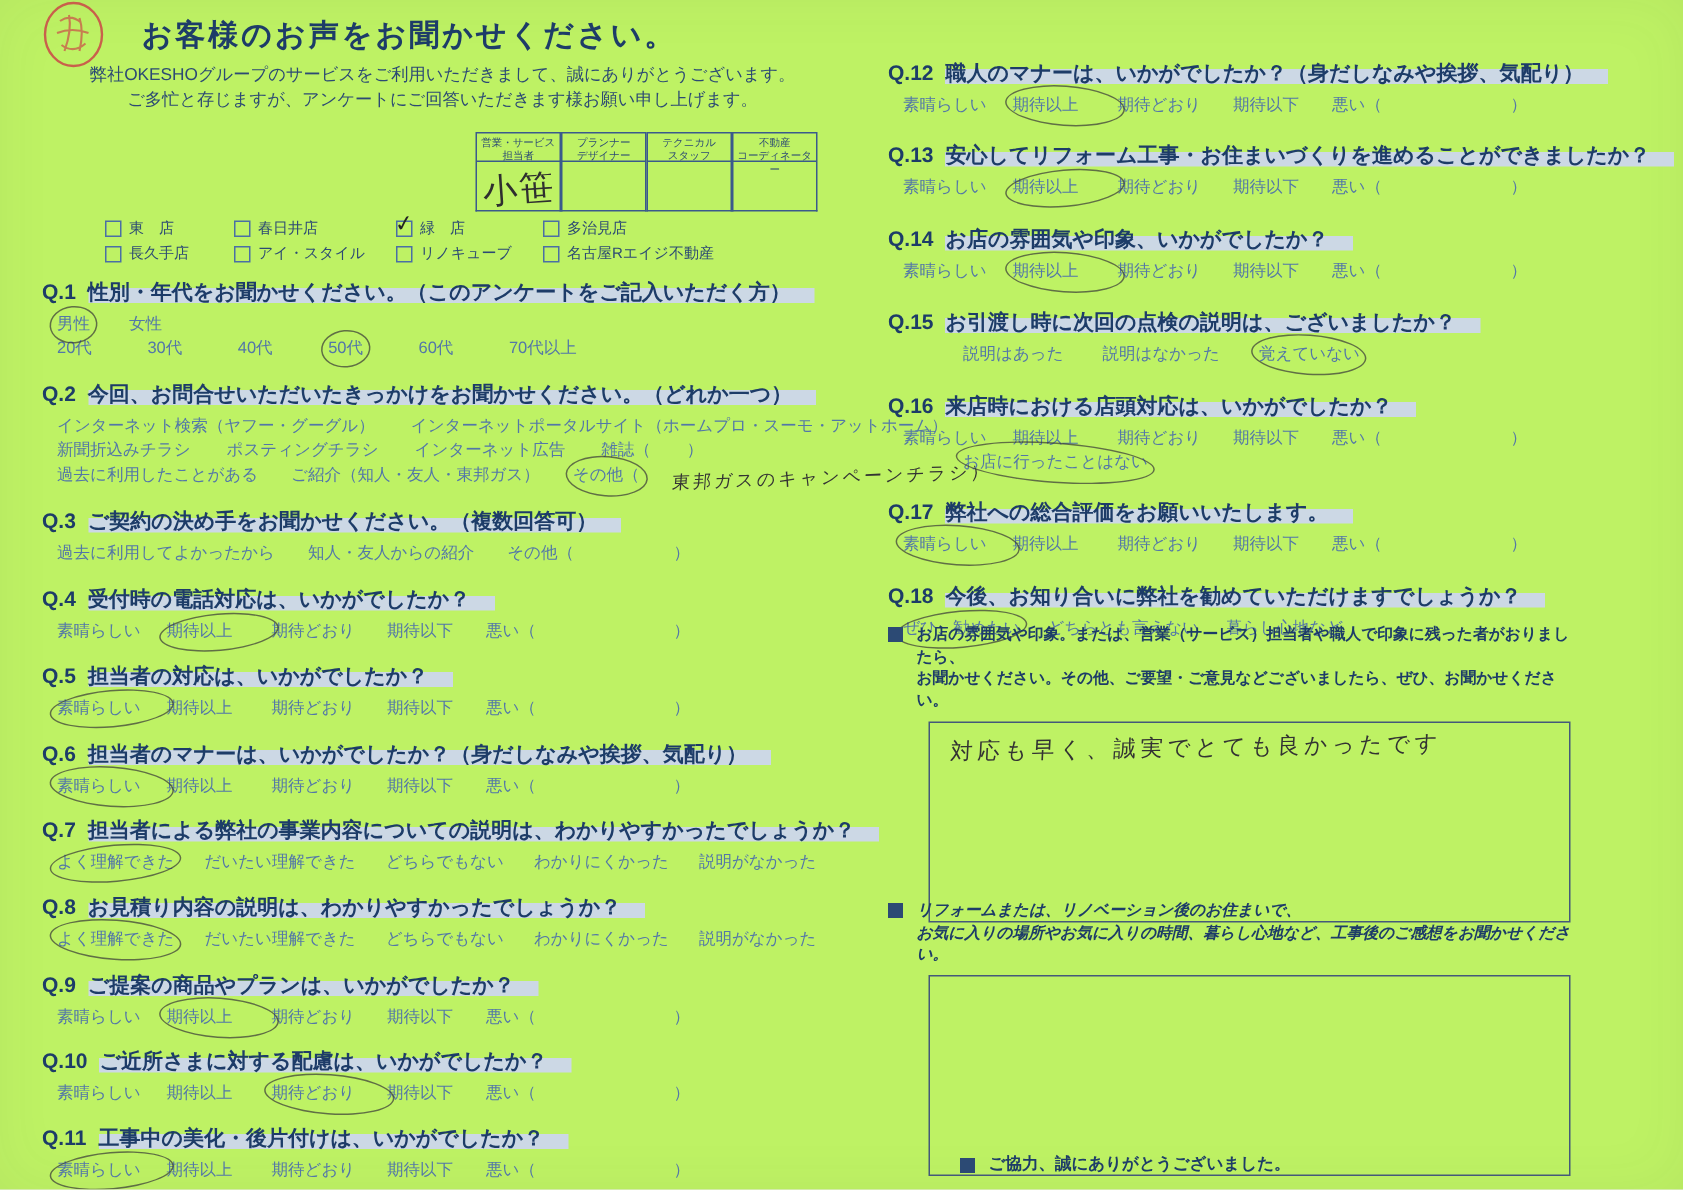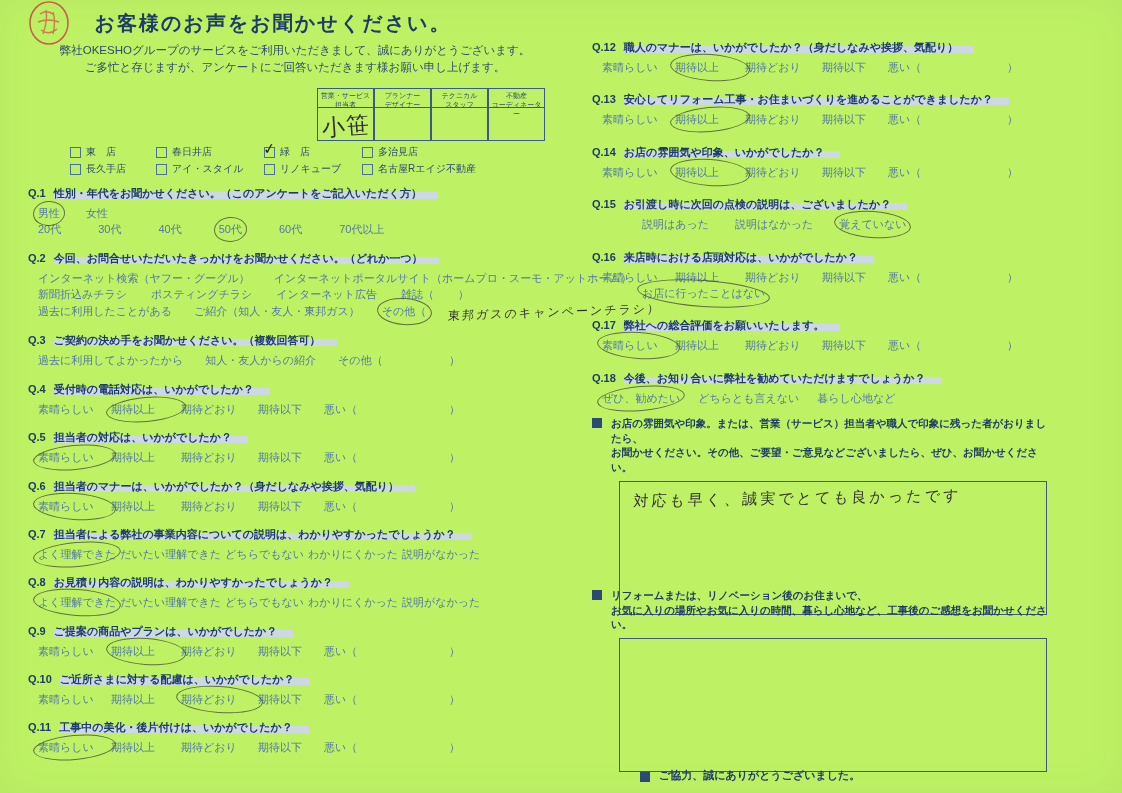--- a/index.html
+++ b/index.html
@@ -32,54 +32,54 @@
   .store{display:flex;align-items:center;gap:5px;white-space:nowrap;}
   .cbx{position:relative;width:9px;height:9px;border:1px solid #4a6fa5;display:inline-block;flex:none;}
   .ck{position:absolute;left:-2px;top:-8px;font-size:15px;color:#222;transform:rotate(-8deg);}
 
   
   .col{position:absolute;}
   .col-left{left:28px;top:186px;width:432px;}
   .col-right{left:592px;top:40px;width:426px;}
   .q{margin-bottom:13px;}
   .col-right .q{margin-bottom:17px;}
-  .q-title{font-size:11px;font-weight:bold;color:#1d3c68;margin-bottom:5px;white-space:nowrap;}
+  .q-title{font-size:14px;font-weight:bold;color:#1d3c68;margin-bottom:5px;white-space:nowrap;}
   .q-num{margin-right:8px;}
   .q-text{background:linear-gradient(180deg,rgba(204,216,229,0) 38%,#ccd8e5 38%);
           padding-right:16px;}
   .q-row{display:flex;align-items:flex-start;font-size:11px;line-height:1.4;
          color:#5377a8;margin-bottom:1px;white-space:nowrap;}
   .q-rows{padding-left:10px;}
   .opt{display:inline-block;}
   .opt.end{margin-left:auto;}
   .opt.hwv{font-size:12px;color:#333;letter-spacing:2px;transform:rotate(-2deg) skewX(-6deg);}
   .k-gender{gap:26px;}
   .k-age{gap:37px;}
   .k-g11{gap:11px;}
   .k-g18{gap:18px;}
   .k-g22{gap:22px;}
   .k-g24{gap:24px;}
   .k-g26{gap:26px;padding-left:40px;}
-  .k-understand{gap:4px;}
+  .k-understand{gap:20px;}
   .k-rating{gap:0;}
   .k-rating .opt:nth-child(1){width:73px;}
   .k-rating .opt:nth-child(2){width:70px;}
   .k-rating .opt:nth-child(3){width:77px;}
   .k-rating .opt:nth-child(4){width:66px;}
 
   
   .circled{position:relative;}
   .circled::after{content:"";position:absolute;left:-5px;top:-5px;
       width:calc(100% + 8px);height:23px;border:1.4px solid rgba(55,55,55,.7);
       border-radius:50%;transform:rotate(-5deg);pointer-events:none;}
   .circled.alt::after{transform:rotate(4deg);height:25px;top:-6px;}
 
   
   .section{position:absolute;left:592px;width:460px;}
-  .sec1{top:416px;} .sec2{top:588px;}
+  .sec1{top:416px;} .sec2{top:600px;font-style:italic;}
   .sec-head{display:flex;gap:9px;font-size:10.5px;font-weight:bold;color:#1d3c68;line-height:1.4;}
   .bullet{width:10px;height:10px;background:#2c4a74;flex:none;margin-top:2px;}
   .comment-box{margin:6px 0 0 27px;width:428px;height:134px;border:1.2px solid #44597a;
                box-sizing:border-box;padding:10px 14px;}
   .comment-hw{font-size:15px;color:#333;letter-spacing:3px;word-spacing:6px;
               transform:rotate(-1deg) skewX(-4deg);transform-origin:left top;}
   .footer{position:absolute;left:592px;top:768px;display:flex;gap:9px;
           font-size:11px;font-weight:bold;color:#1d3c68;align-items:center;padding-left:48px;}
 </style>
 </head>

